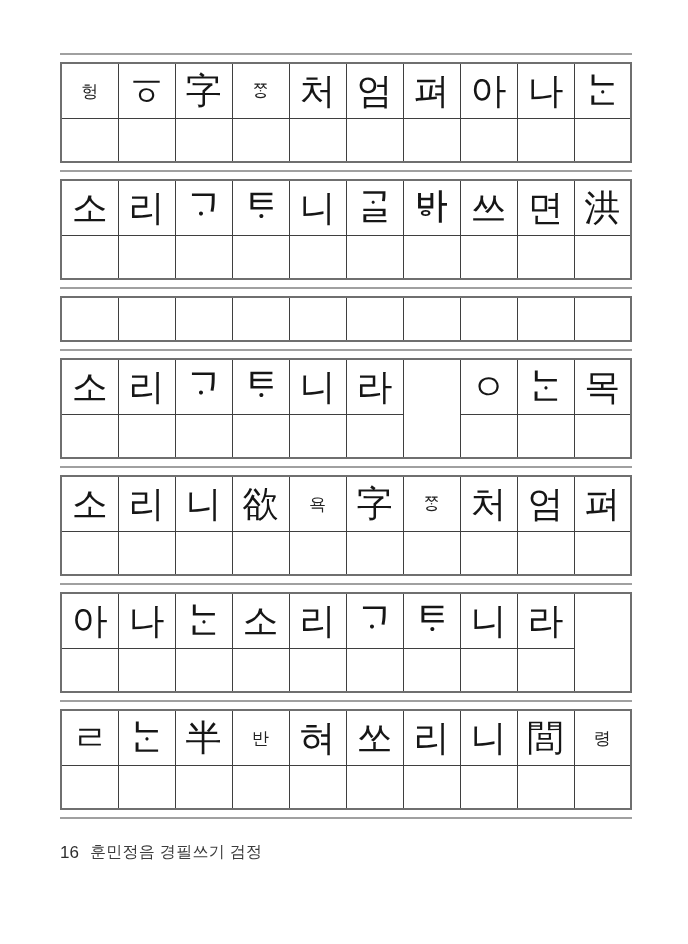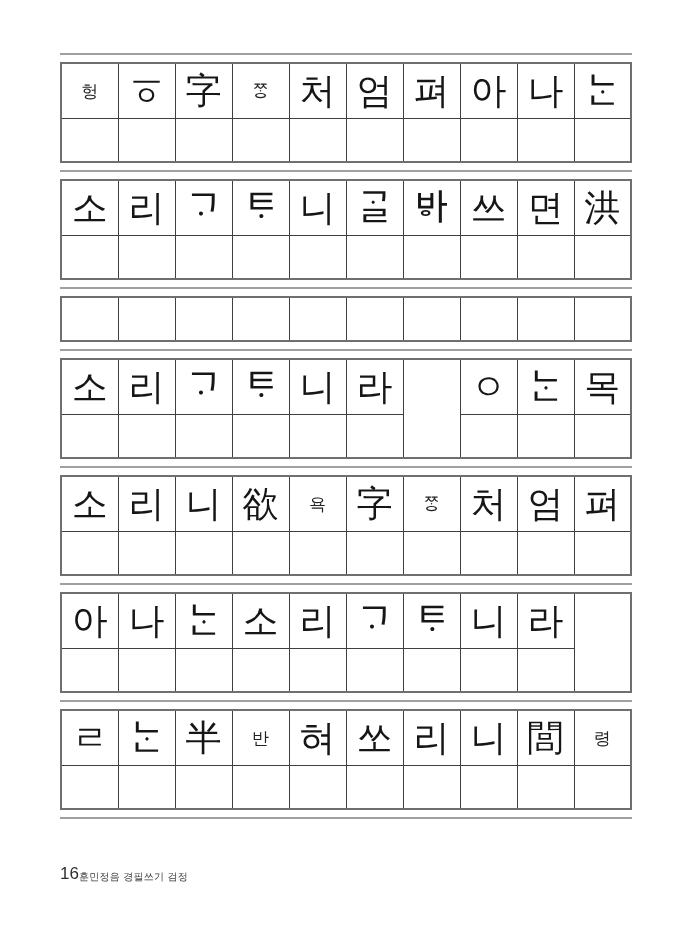--- a/index.html
+++ b/index.html
@@ -36,33 +36,33 @@
     line-height: 1;
     color: #161616;
     letter-spacing: 0;
   }
   span.small {
     font-size: 17px;
     line-height: 1;
     color: #222222;
   }
   .footer {
-    margin-top: 45px;
+    margin-top: 23px;
     padding-left: 0;
     display: flex;
-    align-items: flex-end;
-    gap: 0;
+    align-items: center;
+    gap: 11px;
     font-family: "Liberation Sans", sans-serif;
   }
   .page-num {
     font-size: 17px;
     color: #2e2e2e;
   }
   .footer-title {
-    font-size: 10px;
+    font-size: 16px;
     color: #3c3c3c;
     letter-spacing: 0.3px;
   }
 </style>
 </head>
 <body>
 
 <div class="sheet">
   <div>
       <div class="rule"></div>

